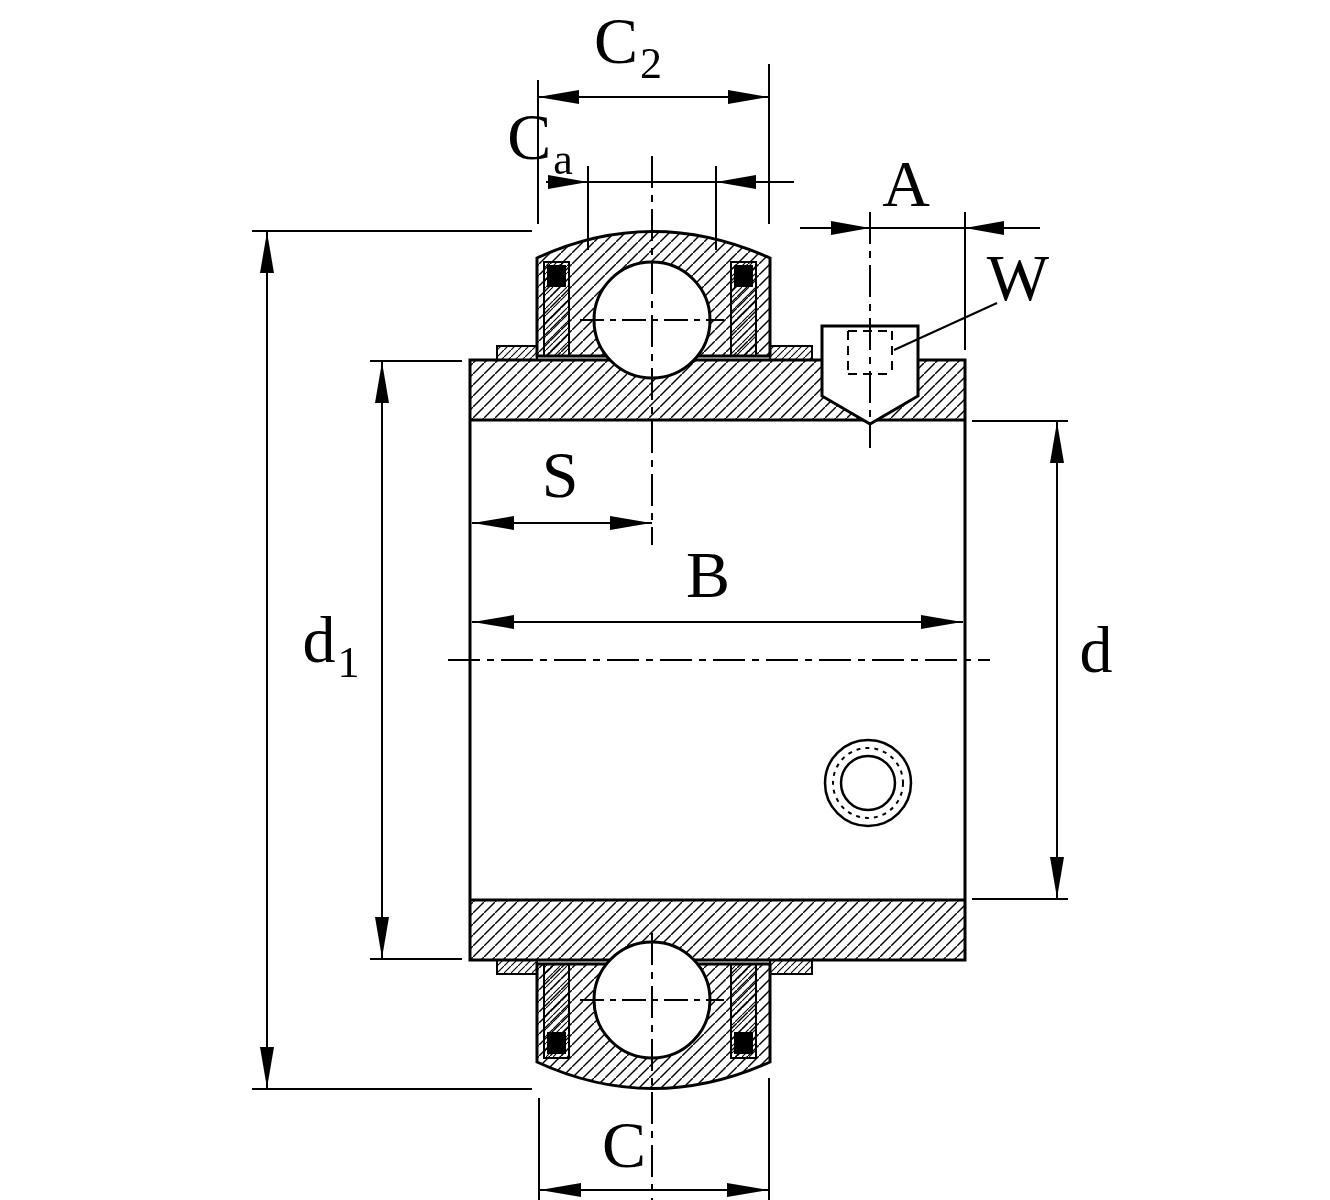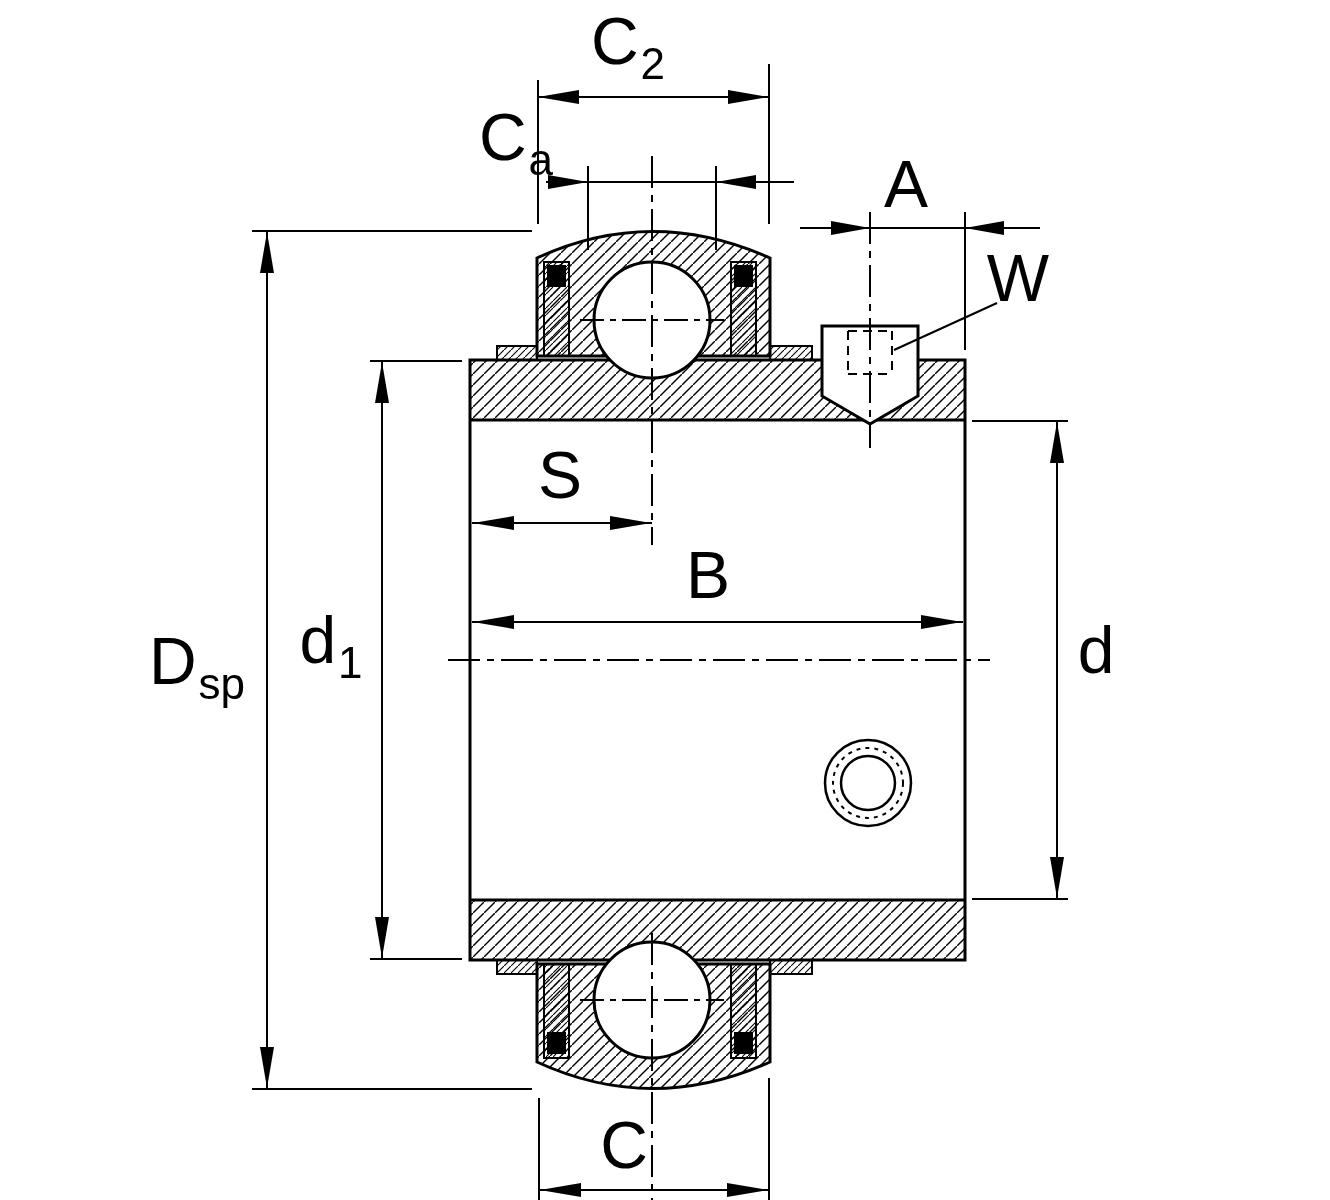--- a/index.html
+++ b/index.html
@@ -1,20 +1,20 @@
 <!DOCTYPE html>
 <html><head>
 <meta charset="utf-8">
 <style>
   html,body { margin:0; padding:0; background:#ffffff; }
   .stage {
     position:relative;
     width:1330px; height:1200px;
     background:#ffffff;
-    font-family:Liberation Sans, sans-serif;
+    font-family:Liberation Serif, serif;
     overflow:hidden;
   }
   .stage svg { position:absolute; left:0; top:0; }
   .dim-label {
     position:absolute;
     transform:translate(-50%,-50%);
     color:#000;
     font-size:66px;
     line-height:1;
     white-space:nowrap;
@@ -169,31 +169,30 @@
       <line x1="539" y1="1098" x2="539" y2="1200"></line>
       <line x1="769" y1="1078" x2="769" y2="1200"></line>
       <line x1="539" y1="1190" x2="769" y2="1190"></line>
       <polygon points="540,1190 581,1183 581,1197" stroke="none"></polygon>
       <polygon points="768,1190 727,1183 727,1197" stroke="none"></polygon>
     </g>
   </svg>
 
   <div class="dim-label" style="left:628px;top:47px"><span>C</span><span class="sub">2</span></div>
 
-  <div class="dim-label" style="left:516px;top:143px"><span>C</span><span class="sub">a</span></div>
+  <div class="dim-label" style="left:540px;top:143px"><span>C</span><span class="sub">a</span></div>
 
   <div class="dim-label" style="left:907px;top:190px"><span>A</span><span class="sub"></span></div>
 
   <div class="dim-label" style="left:1019px;top:284px"><span>W</span><span class="sub"></span></div>
 
   <div class="dim-label" style="left:561px;top:481px"><span>S</span><span class="sub"></span></div>
 
   <div class="dim-label" style="left:709px;top:581px"><span>B</span><span class="sub"></span></div>
 
-  <div class="dim-label" style="left:197px;top:667px"><span>D</span><span class="sub">sp</span></div>
 
   <div class="dim-label" style="left:331px;top:646px"><span>d</span><span class="sub">1</span></div>
 
   <div class="dim-label" style="left:1097px;top:656px"><span>d</span><span class="sub"></span></div>
 
   <div class="dim-label" style="left:625px;top:1151px"><span>C</span><span class="sub"></span></div>
 
 </div>
 
 </body></html>

